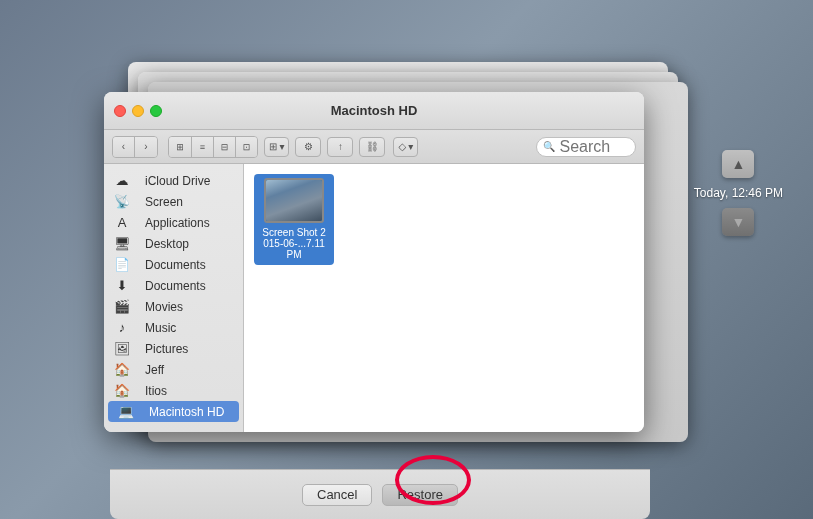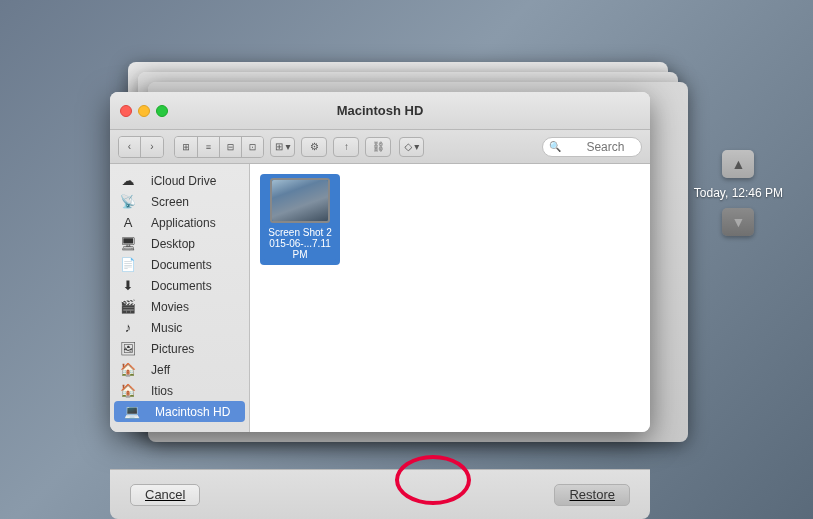--- a/index.html
+++ b/index.html
@@ -45,21 +45,21 @@
       height: 360px;
       top: 82px;
       left: 148px;
       background: linear-gradient(180deg, #d8d8d8 0%, #c8c8c8 100%);
     }
 
     
     .finder-window {
       position: absolute;
       top: 92px;
-      left: 110px;
+      left: 104px;
       width: 540px;
       height: 340px;
       background: #f0f0f0;
       border-radius: 8px;
       box-shadow: 0 8px 30px rgba(0,0,0,0.5);
       overflow: hidden;
       display: flex;
       flex-direction: column;
     }
 
@@ -201,25 +201,24 @@
       border: 1px solid #c0c0c0;
       border-radius: 10px;
       height: 20px;
       padding: 0 6px;
       gap: 4px;
       width: 100px;
     }
     .search-box input {
       border: none;
       outline: none;
-      font-size: 12px;
+      font-size: 16px;
       background: transparent;
       width: 80px;
       color: #999;
-      text-align: center;
     }
 
     
     .content-area {
       display: flex;
       flex: 1;
       overflow: hidden;
     }
 
     
@@ -320,24 +319,23 @@
       position: absolute;
       bottom: 0;
       left: 110px;
       width: 540px;
       height: 50px;
       background: linear-gradient(180deg, #e0e0e0 0%, #d4d4d4 100%);
       border-top: 1px solid #b8b8b8;
       border-radius: 0 0 8px 8px;
       display: flex;
       align-items: center;
-      justify-content: space-between;
+      justify-content: center;
       padding: 0 20px;
       gap: 10px;
-      text-decoration: underline;
     }
     .btn-cancel, .btn-restore {
       height: 22px;
       min-width: 70px;
       border-radius: 5px;
       border: 1px solid #b0b0b0;
       font-size: 13px;
       cursor: pointer;
       display: flex;
       align-items: center;

